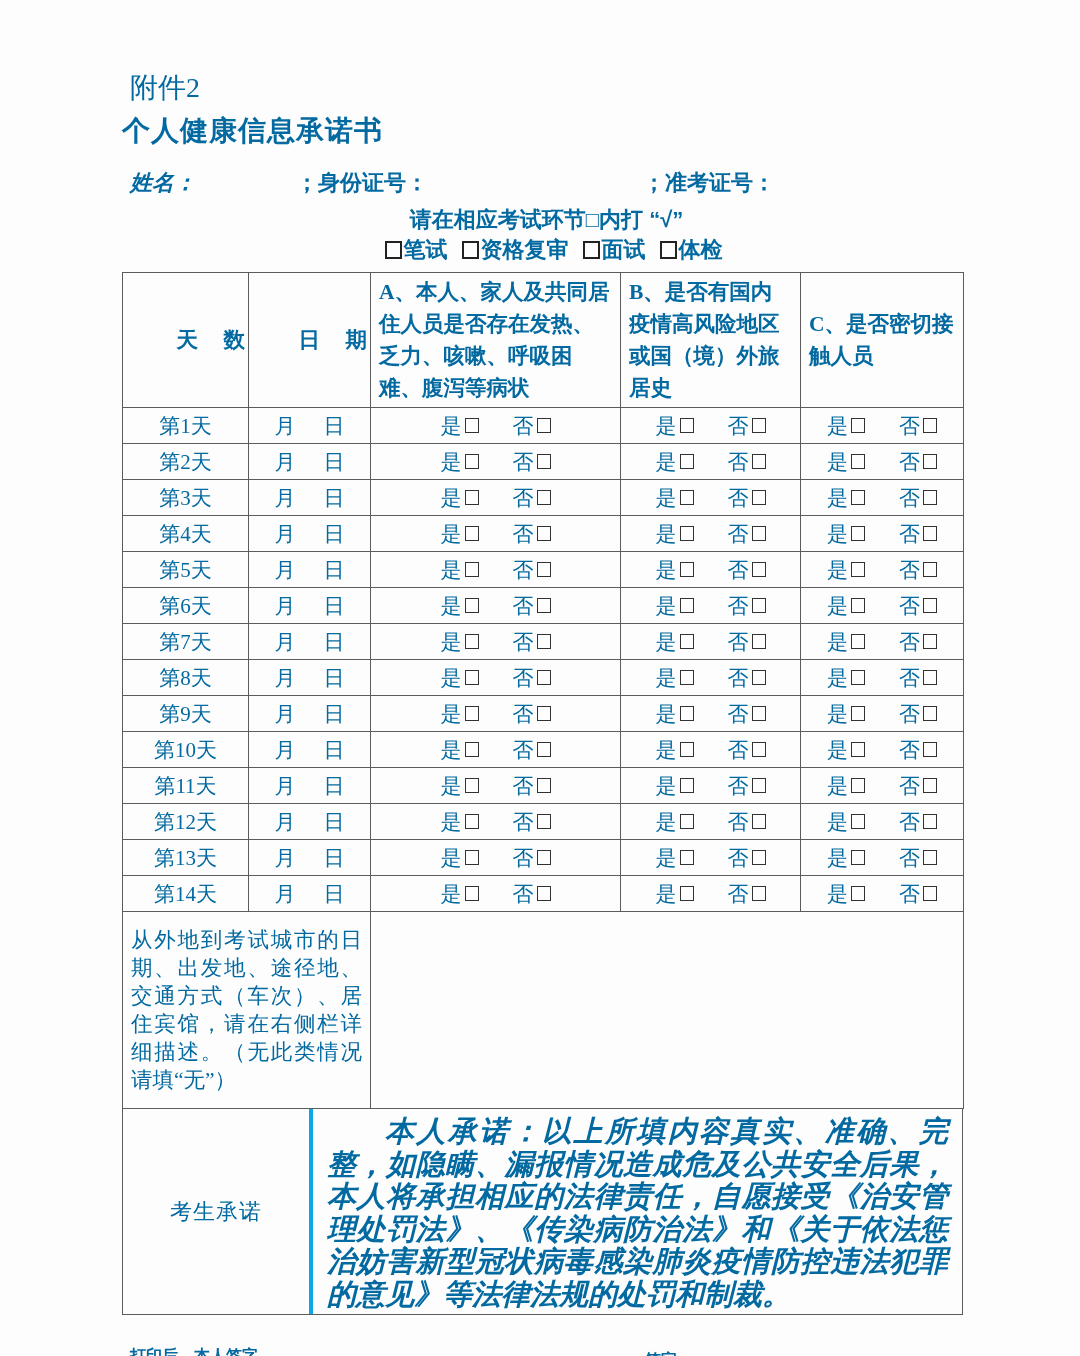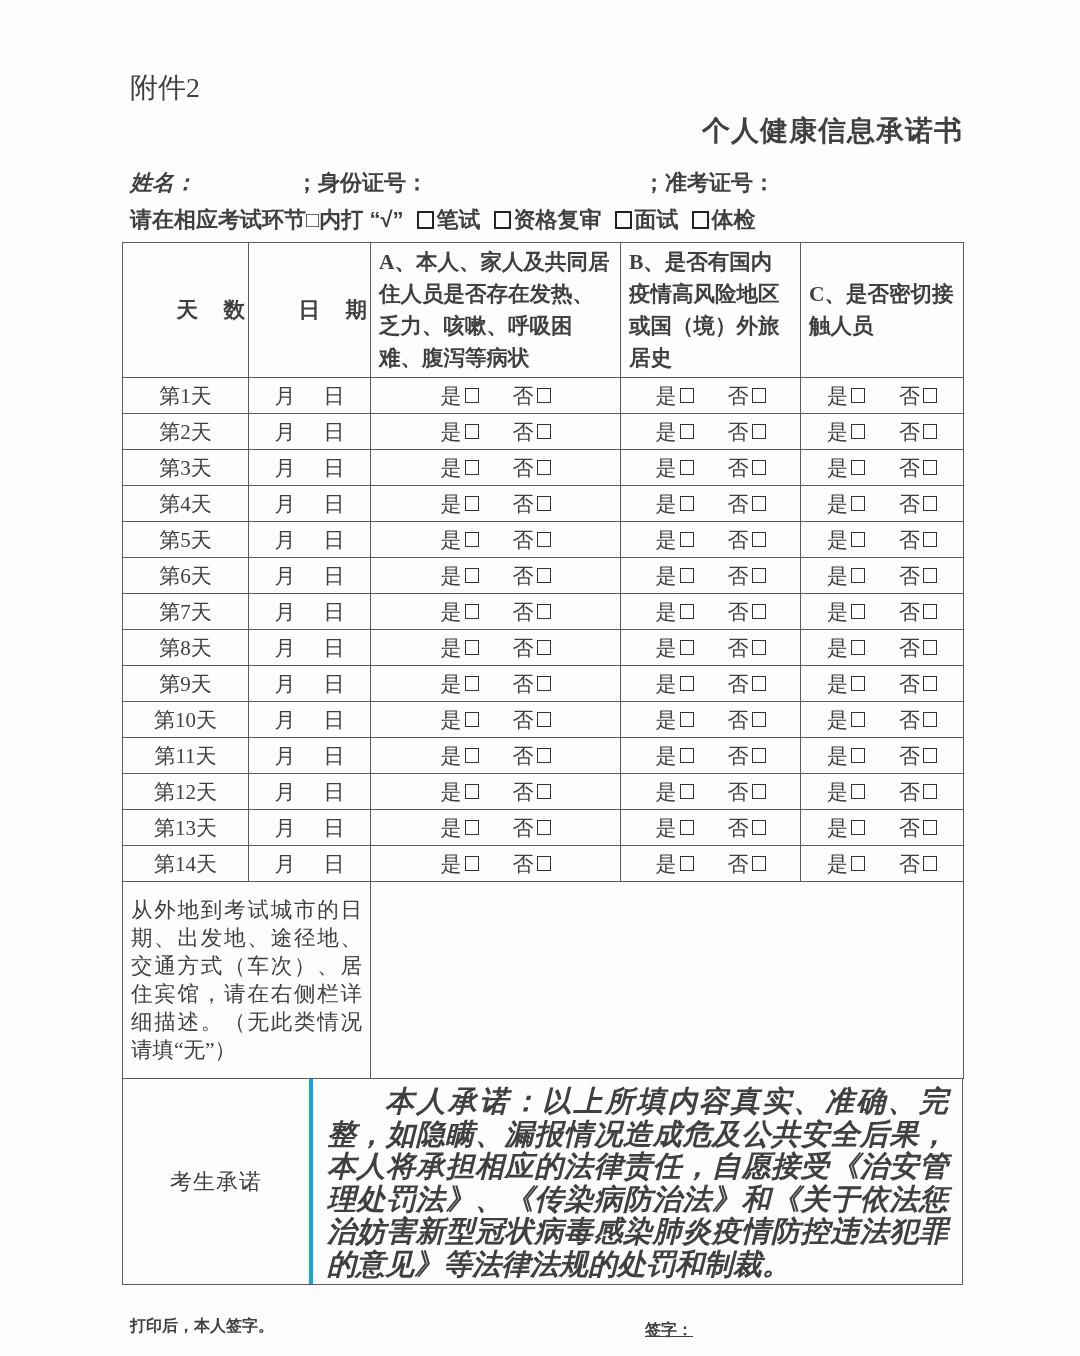--- a/index.html
+++ b/index.html
@@ -1,28 +1,28 @@
 <!DOCTYPE html>
 <html lang="zh"><head>
 <meta charset="utf-8">
 <style>
   html,body{margin:0;padding:0;background:#f4f4f4;}
   .page{
     width:1080px;height:1356px;margin:0 auto;background:#fdfdfd;
     box-sizing:border-box;padding:70px 117px 8px 122px;
-    color:#404040;overflow:hidden;
+    color:#0369a1;overflow:hidden;
     font-family:"Liberation Serif","DejaVu Serif",serif;
   }
   .attachment{font-size:28px;line-height:36px;margin:0 0 6px 8px;}
-  .title{font-size:28px;font-weight:700;text-align:right;margin:0 0 18px 0;line-height:38px;letter-spacing:1px;}
+  .title{font-size:28px;font-weight:700;text-align:left;margin:0 0 18px 0;line-height:38px;letter-spacing:1px;}
   .sans{font-family:"Liberation Sans","DejaVu Sans",sans-serif;font-weight:700;}
   .info-line{font-size:22px;line-height:30px;margin:0 0 7px 8px;display:flex;}
   .seg-name{width:166px;font-style:italic;}
   .seg-id{width:347px;}
-  .instruction{font-size:22px;line-height:30px;margin:0 0 7px 8px;display:flex;align-items:center;}
+  .instruction{font-size:22px;line-height:30px;margin:0 0 7px 8px;display:flex;align-items:center;flex-direction:column;}
   .stage{display:inline-flex;align-items:center;margin-left:14px;}
   .cb-lg{display:inline-block;width:17px;height:18px;border:2px solid #222;box-sizing:border-box;margin-right:2px;}
   table.health{border-collapse:collapse;table-layout:fixed;width:841px;}
   table.health col.c1{width:126px;}
   table.health col.c2{width:122px;}
   table.health col.c3{width:250px;}
   table.health col.c4{width:180px;}
   table.health col.c5{width:163px;}
   table.health th, table.health td{border:1px solid #5c5c5c;box-sizing:border-box;}
   thead tr{height:135px;}

